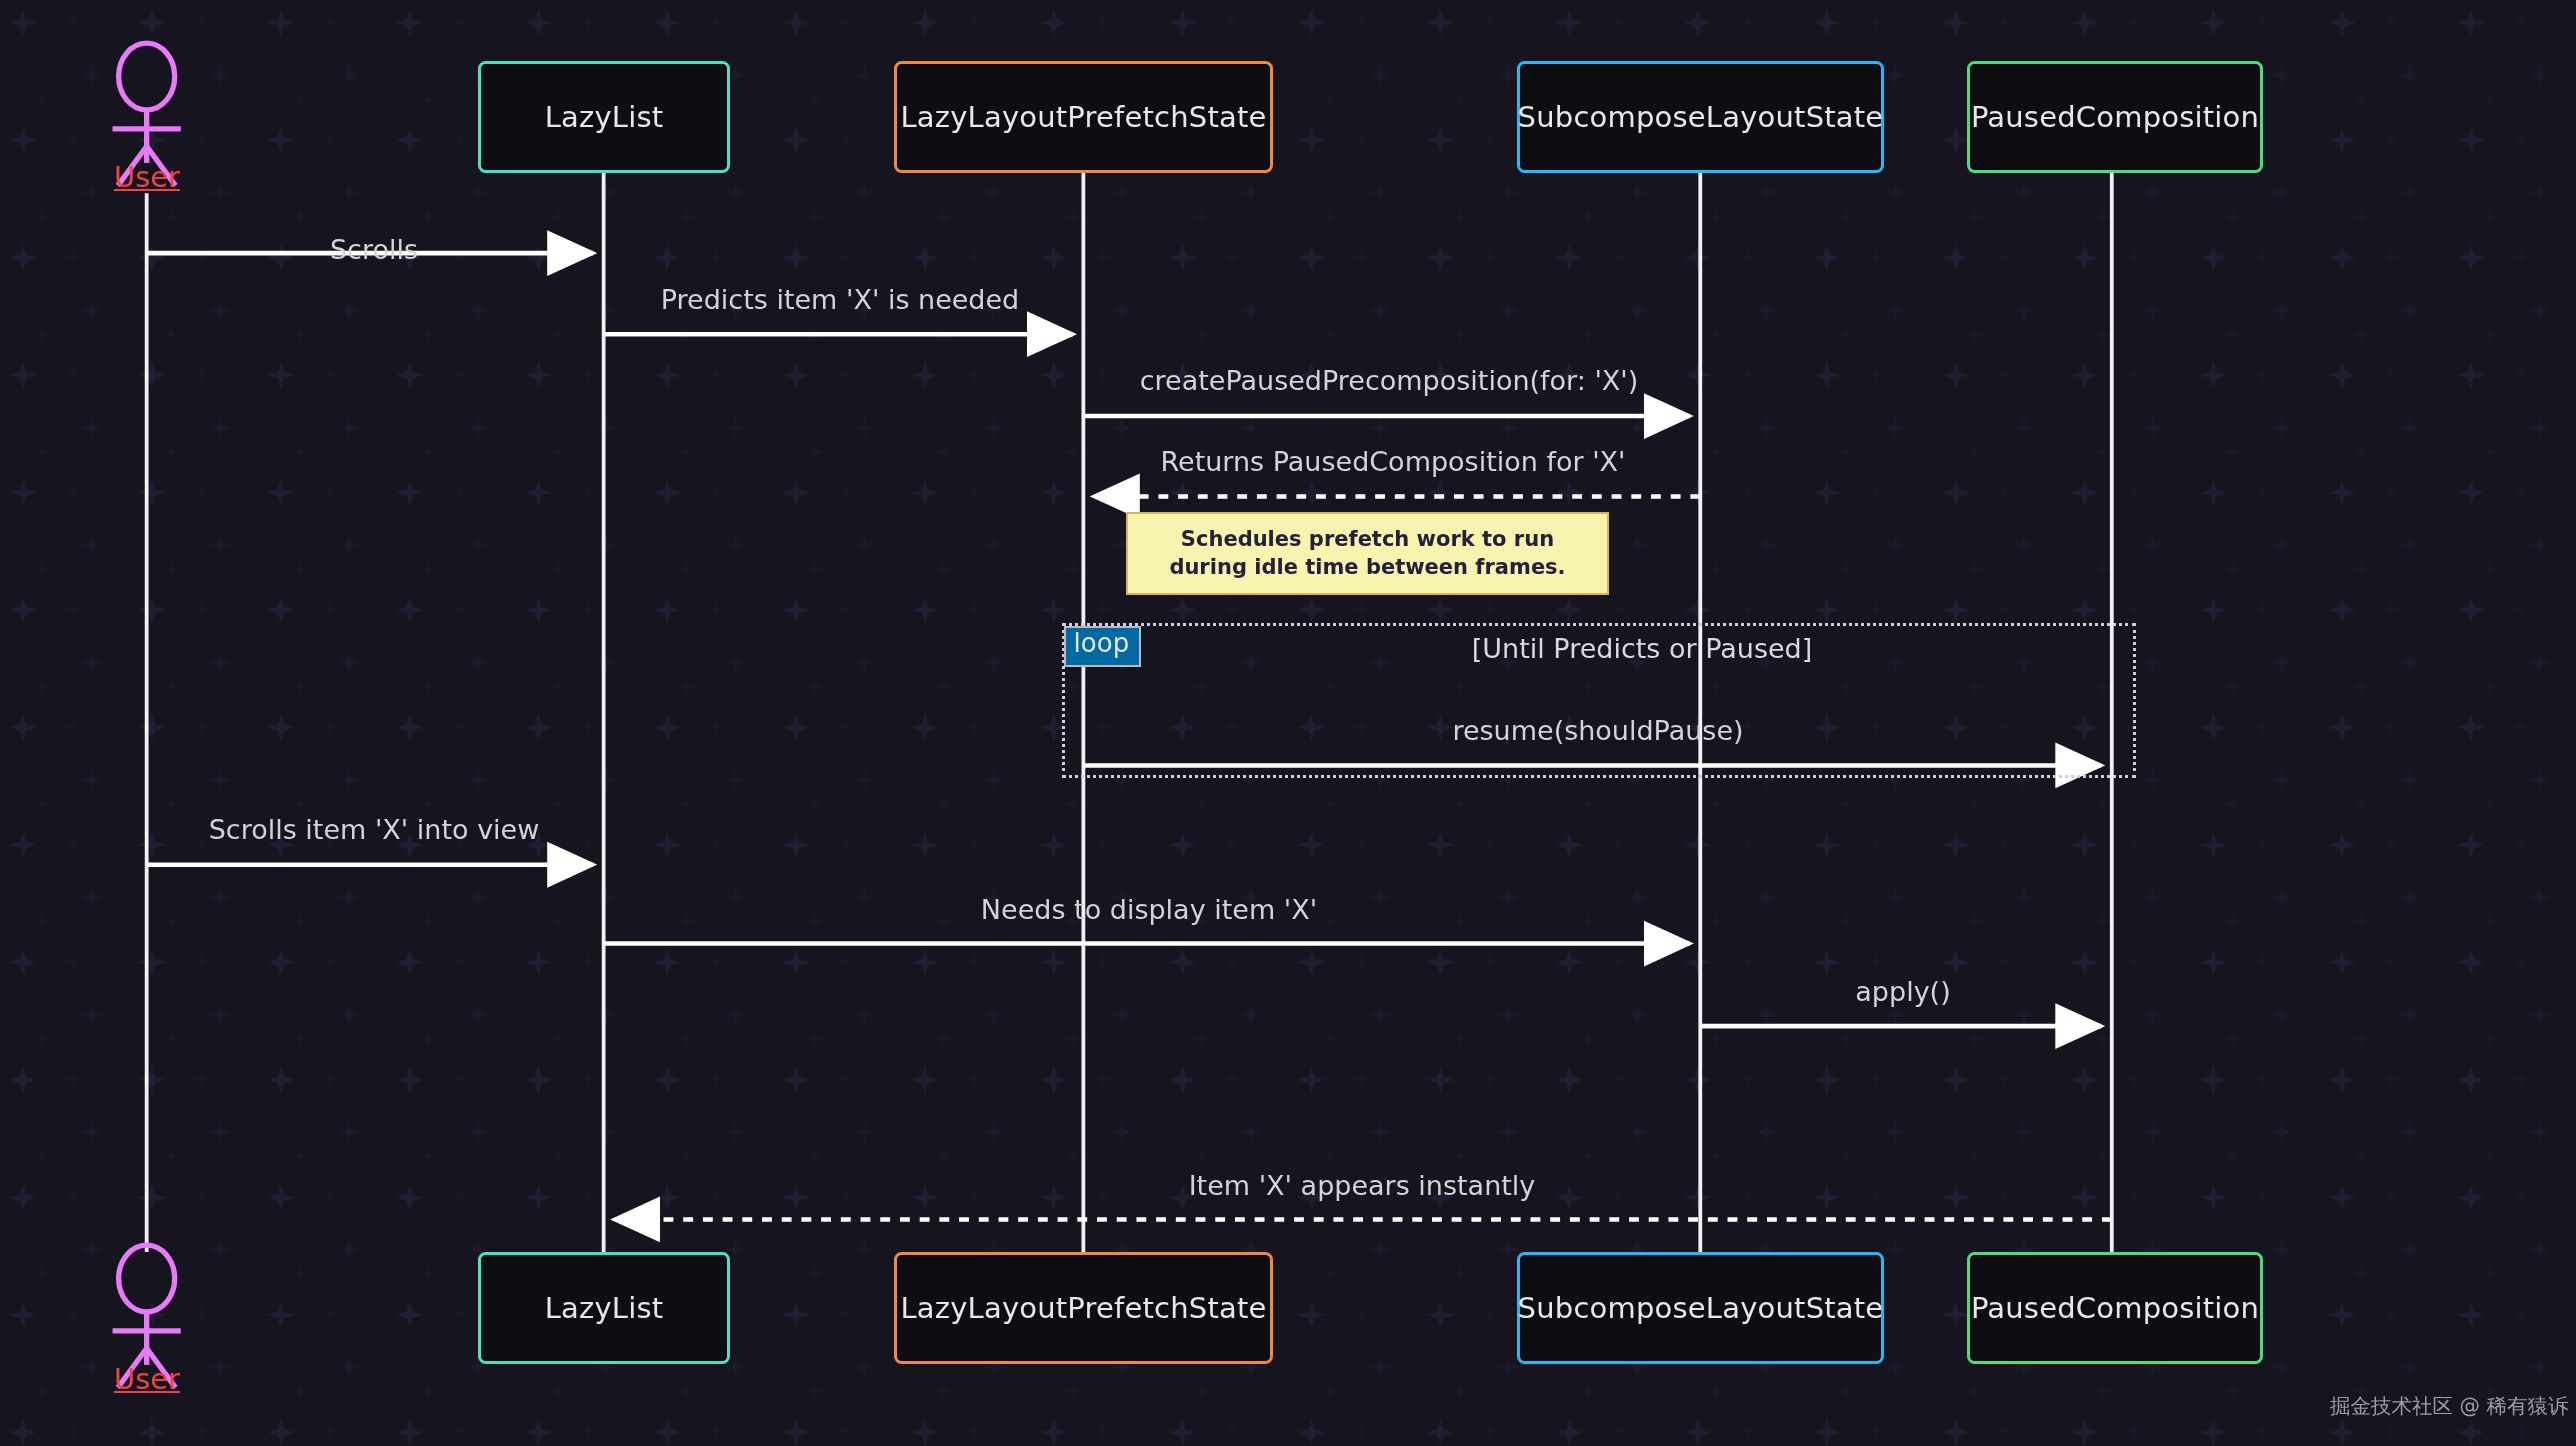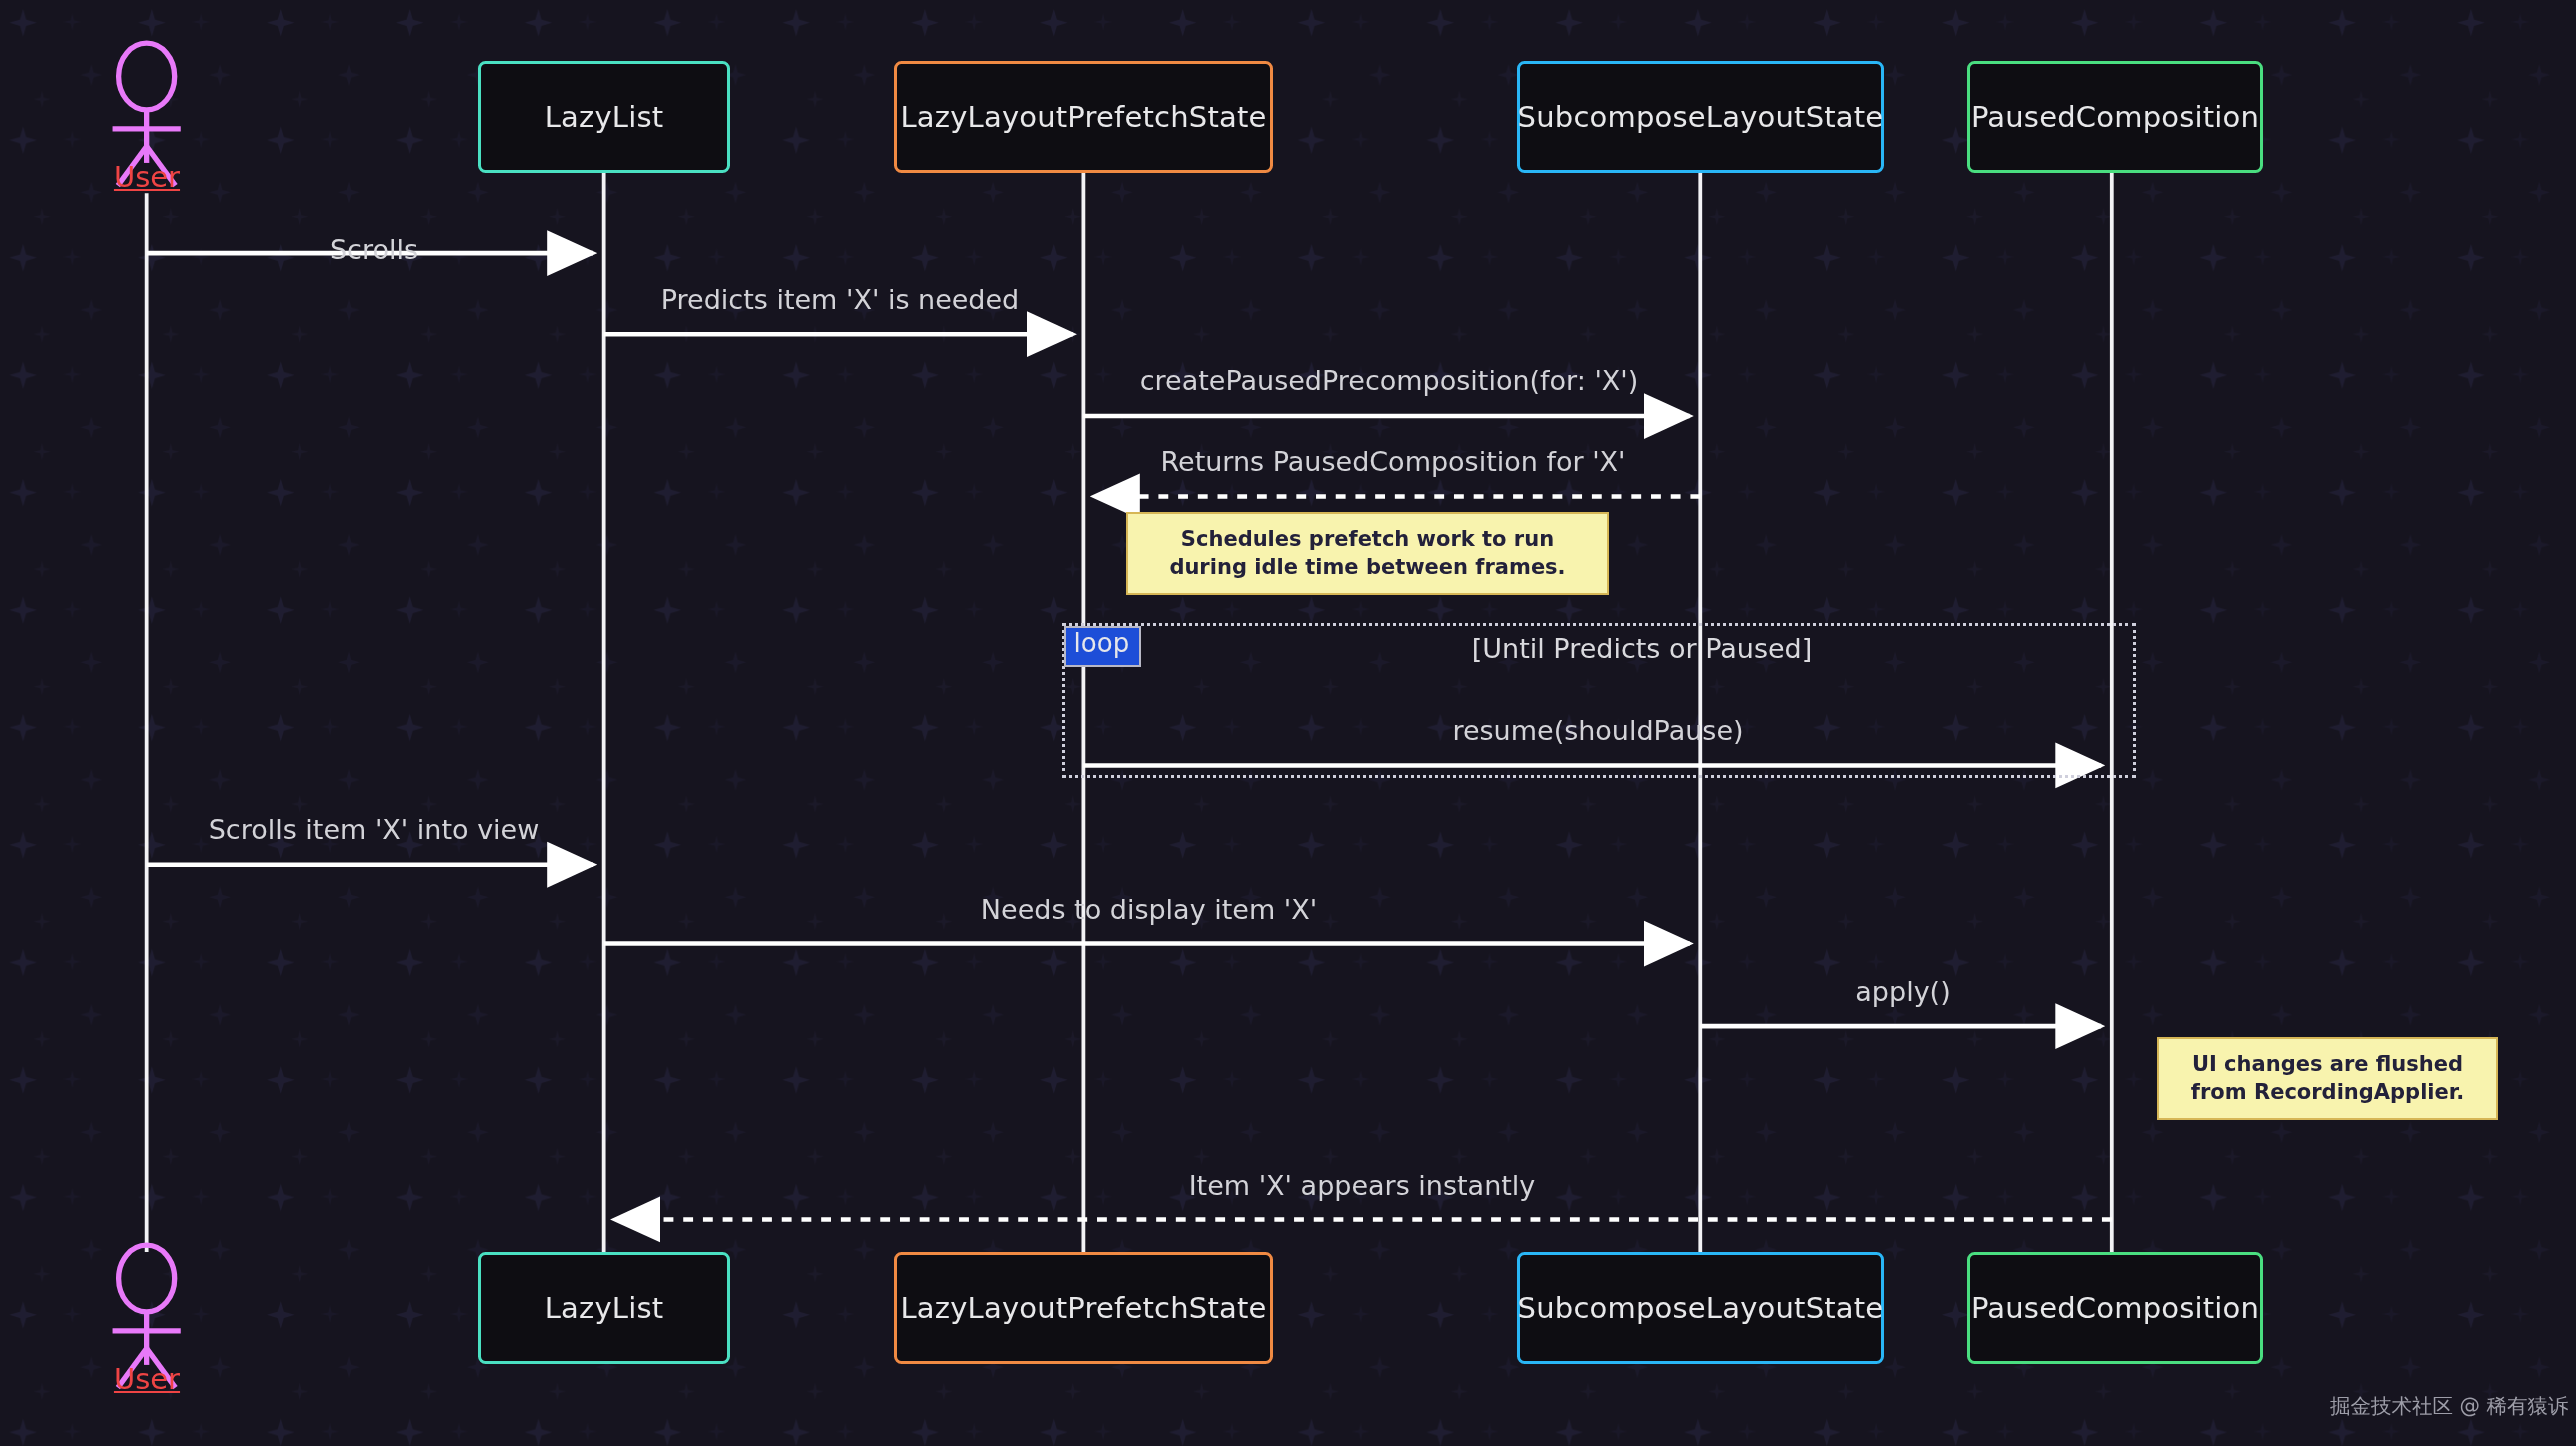--- a/index.html
+++ b/index.html
@@ -93,21 +93,21 @@
   .loop-box {
     position: absolute;
     box-sizing: border-box;
     border: 3px dotted #cfcfdc;
     background: transparent;
   }
   .loop-tag {
     position: absolute;
     box-sizing: border-box;
     border: 2.3px solid #b8b8c6;
-    background: #1d4ed8;
+    background: #0369a1;
     color: #e6e6ea;
     font-size: 26px;
     padding: 1.5px 10.6px 3px 7.6px;
     line-height: 1.05;
   }
   .loop-cond {
     position: absolute;
     color: #dadade;
     font-size: 27px;
     white-space: nowrap;
@@ -231,22 +231,20 @@
   <div class="msg-label" style="left:1393px; top:446px;">Returns PausedComposition for 'X'</div>
   <div class="msg-label" style="left:1598px; top:715px;">resume(shouldPause)</div>
   <div class="msg-label" style="left:374px; top:814px;">Scrolls item 'X' into view</div>
   <div class="msg-label" style="left:1149px; top:894px;">Needs to display item 'X'</div>
   <div class="msg-label" style="left:1903px; top:976px;">apply()</div>
   <div class="msg-label" style="left:1362px; top:1170px;">Item 'X' appears instantly</div>
 
   <div class="note" style="left:1126px; top:512px; width:483px; height:83px;">Schedules prefetch work to run
 during idle time between frames.</div>
 
-  <div class="note" style="left:2157px; top:1037px; width:341px; height:83px;">UI changes are flushed
-from RecordingApplier.</div>
 
   <div class="loop-box" style="left:1062px; top:623px; width:1074px; height:155px;"></div>
   <div class="loop-tag" style="left:1064px; top:626px; width:77px; height:41px;">loop</div>
   <div class="loop-cond" style="left:1642px; top:633px;">[Until Predicts or Paused]</div>
 
   <div class="watermark" style="left:2330px; top:1392px;">掘金技术社区 @ 稀有猿诉</div>
 
 </div>
 
 

